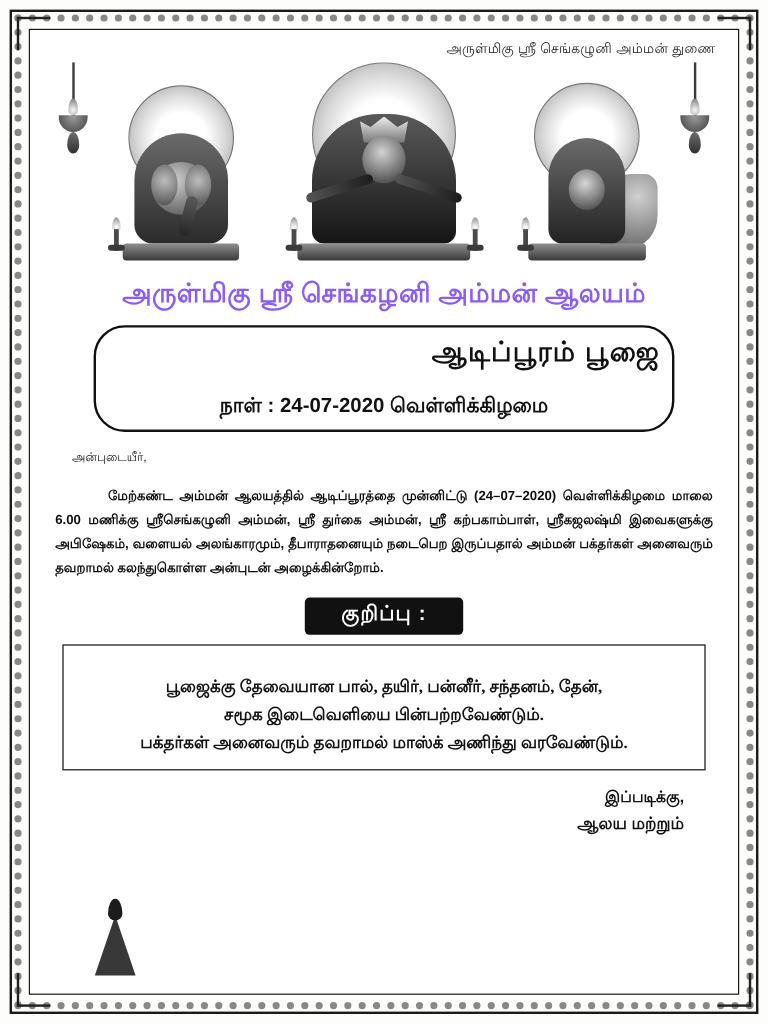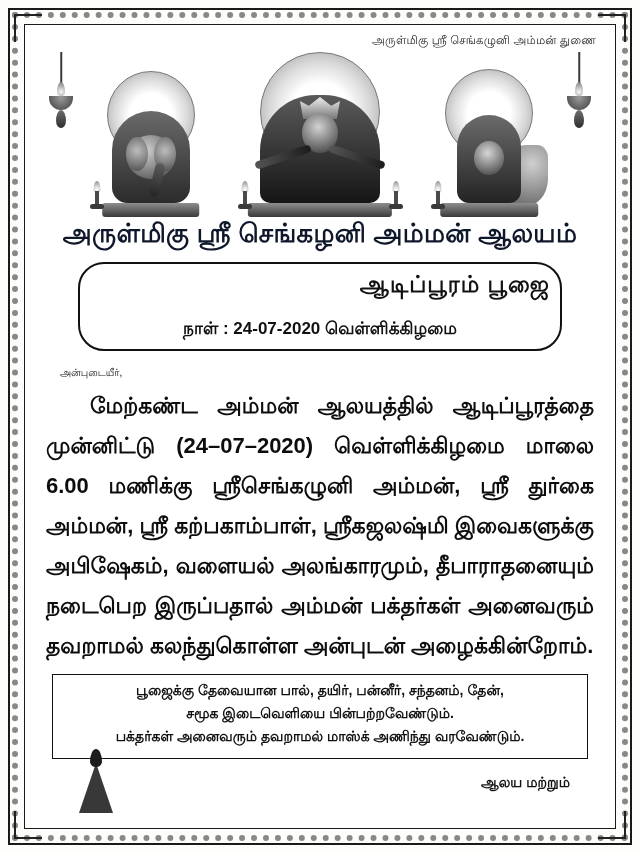--- a/index.html
+++ b/index.html
@@ -211,24 +211,25 @@
   }
   .small-lamp {
     position: absolute; bottom: 8px; width: 14px; height: 26px;
   }
   .small-lamp .stem { position: absolute; left: 50%; transform: translateX(-50%); bottom: 0; width: 4px; height: 18px; background: #4a4a4a; }
   .small-lamp .base { position: absolute; left: 50%; transform: translateX(-50%); bottom: 0; width: 14px; height: 5px; background: #3a3a3a; border-radius: 3px; }
   .small-lamp .fl { position: absolute; left: 50%; transform: translateX(-50%); bottom: 16px; width: 7px; height: 12px; border-radius: 50% 50% 50% 50%/70% 70% 30% 30%; background: radial-gradient(circle at 50% 70%, #fff, #888); }
 
   .temple-name {
     text-align: center;
-    font-size: 26px;
+    font-size: 22px;
     font-weight: bold;
     letter-spacing: .3px;
-    color: #0f172a;
+    color: #8b5cf6;
+    margin-top: 14px;
     line-height: 1.25;
   }
   .temple-address {
     text-align: center;
     font-size: 12.5px;
     color: #111;
     margin-top: 7px;
   }
 
   .event-box {
@@ -248,22 +249,22 @@
     font-size: 17px;
     font-weight: bold;
     margin-top: 18px;
   }
 
   .salutation {
     margin: 16px 0 0 16px;
     font-size: 10px;
   }
   .body-text {
-    margin: 6px 2px 0 2px;
-    font-size: 22px;
+    margin: 16px 2px 0 2px;
+    font-size: 11px;
     line-height: 1.82;
     text-align: justify;
     text-justify: inter-word;
     font-weight: bold;
     color: #0d0d0d;
   }
   .body-text .indent { display: inline-block; width: 44px; }
 
   .note-header-wrap {
     display: flex;
@@ -275,21 +276,22 @@
     color: #fff;
     font-size: 17px;
     font-weight: bold;
     padding: 4px 30px 6px 30px;
     border-radius: 4px;
     letter-spacing: 1px;
   }
   .note-box {
     margin: 8px 8px 0 8px;
     border: 1.5px solid #111;
-    padding: 4px 12px 10px 12px;
+    padding: 24px 12px 10px 12px;
+    font-family: Liberation Serif, serif;
   }
   .note-text {
     font-size: 14px;
     line-height: 1.65;
     text-align: center;
     font-weight: bold;
     color: #111;
   }
 
   .signoff {
@@ -425,28 +427,32 @@
 
     <div class="event-box">
       <div class="event-title">ஆடிப்பூரம் பூஜை</div>
       <div class="event-date">நாள் :  24-07-2020 வெள்ளிக்கிழமை</div>
     </div>
 
     <div class="salutation">அன்புடையீர்,</div>
 
     <div class="body-text"><span class="indent"></span><span>மேற்கண்ட அம்மன் ஆலயத்தில் ஆடிப்பூரத்தை முன்னிட்டு (24–07–2020) வெள்ளிக்கிழமை மாலை 6.00 மணிக்கு ஸ்ரீசெங்கழுனி அம்மன், ஸ்ரீ துர்கை அம்மன், ஸ்ரீ கற்பகாம்பாள், ஸ்ரீகஜலஷ்மி இவைகளுக்கு அபிஷேகம், வளையல் அலங்காரமும், தீபாராதனையும் நடைபெற இருப்பதால் அம்மன் பக்தர்கள் அனைவரும் தவறாமல் கலந்துகொள்ள அன்புடன் அழைக்கின்றோம்.</span></div>
 
+    <div class="note-header-wrap">
+      <div class="note-header">குறிப்பு :</div>
+    </div>
 
     <div class="note-box">
       <div class="note-text">பூஜைக்கு தேவையான பால், தயிர், பன்னீர், சந்தனம், தேன்,</div>
       <div class="note-text">சமூக இடைவெளியை பின்பற்றவேண்டும்.</div>
       <div class="note-text">பக்தர்கள் அனைவரும் தவறாமல் மாஸ்க் அணிந்து வரவேண்டும்.</div>
     </div>
 
     <div class="signoff">
+      <div class="line1">இப்படிக்கு,</div>
       <div>ஆலய மற்றும்</div>
 
     </div>
 
     <div class="namaste">
       <div class="flamehead"></div>
       <div class="hands"></div>
     </div>
 
   </div>

